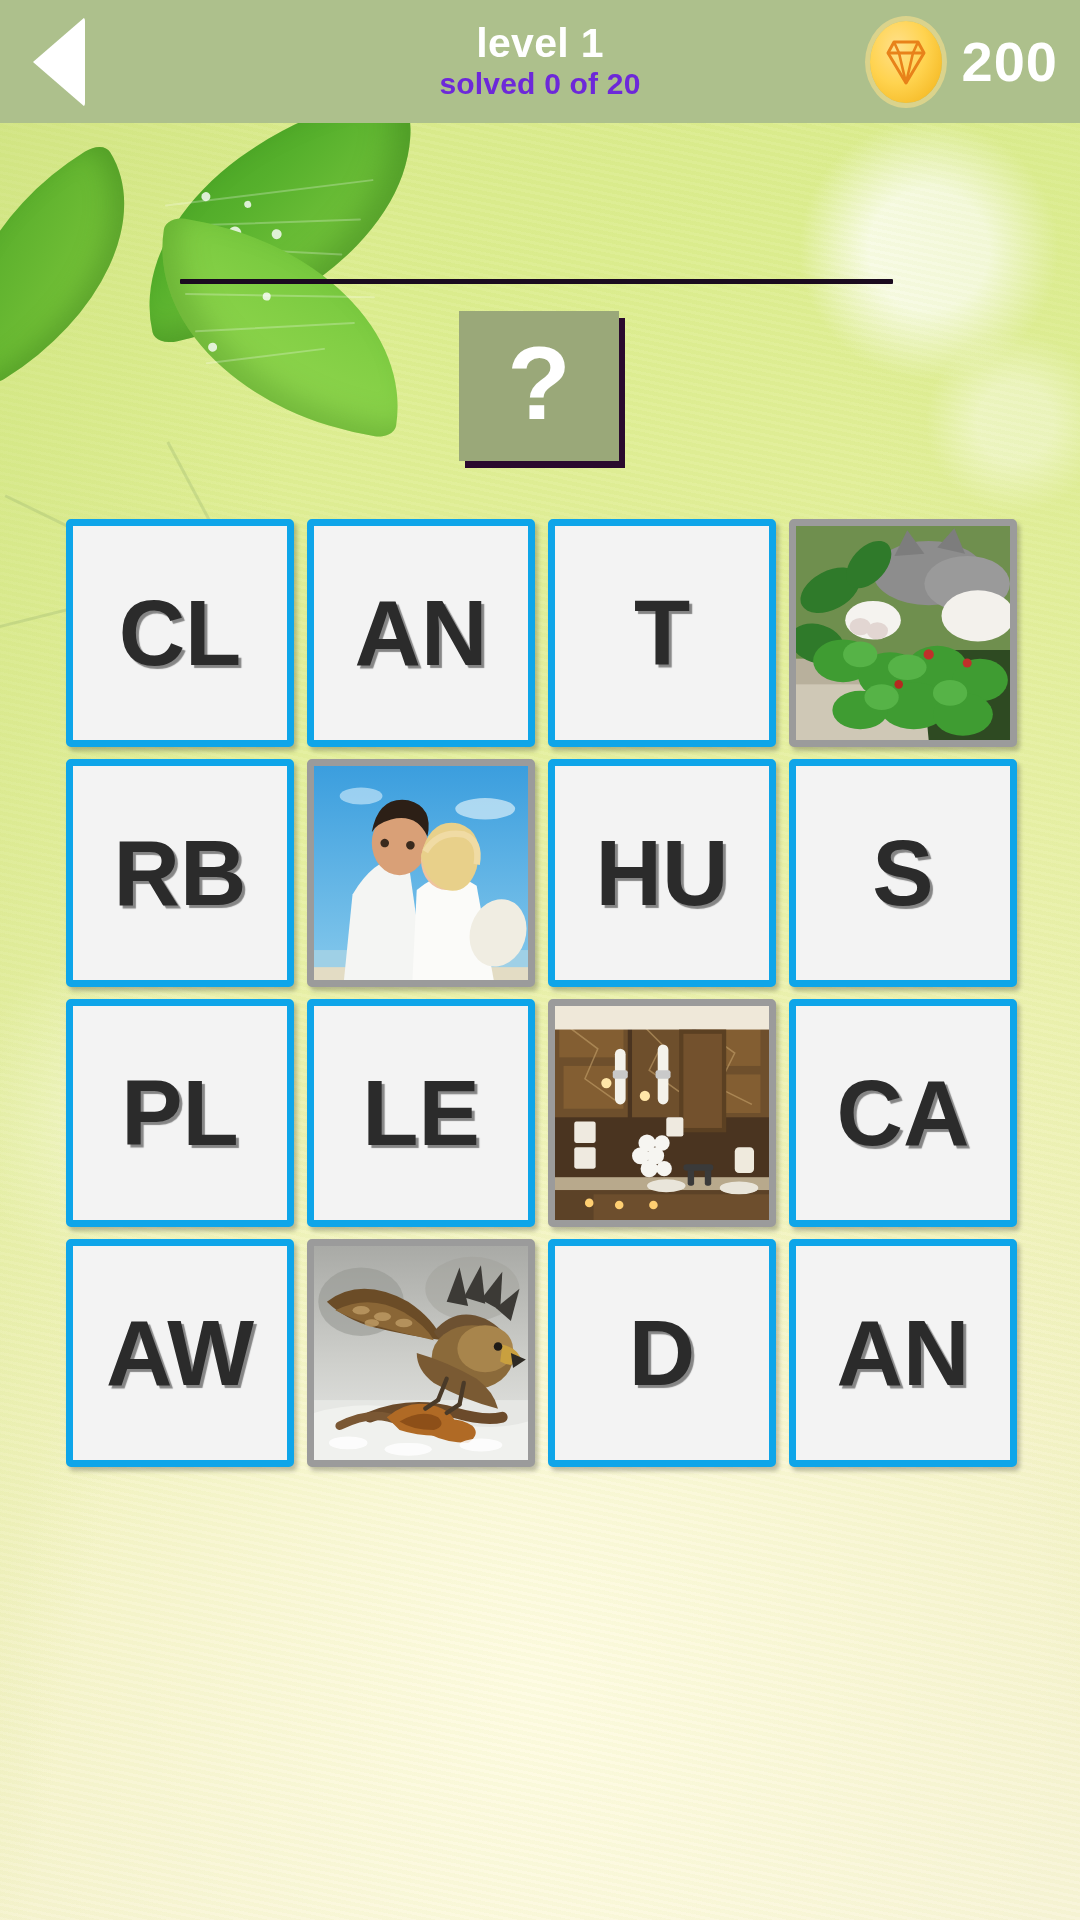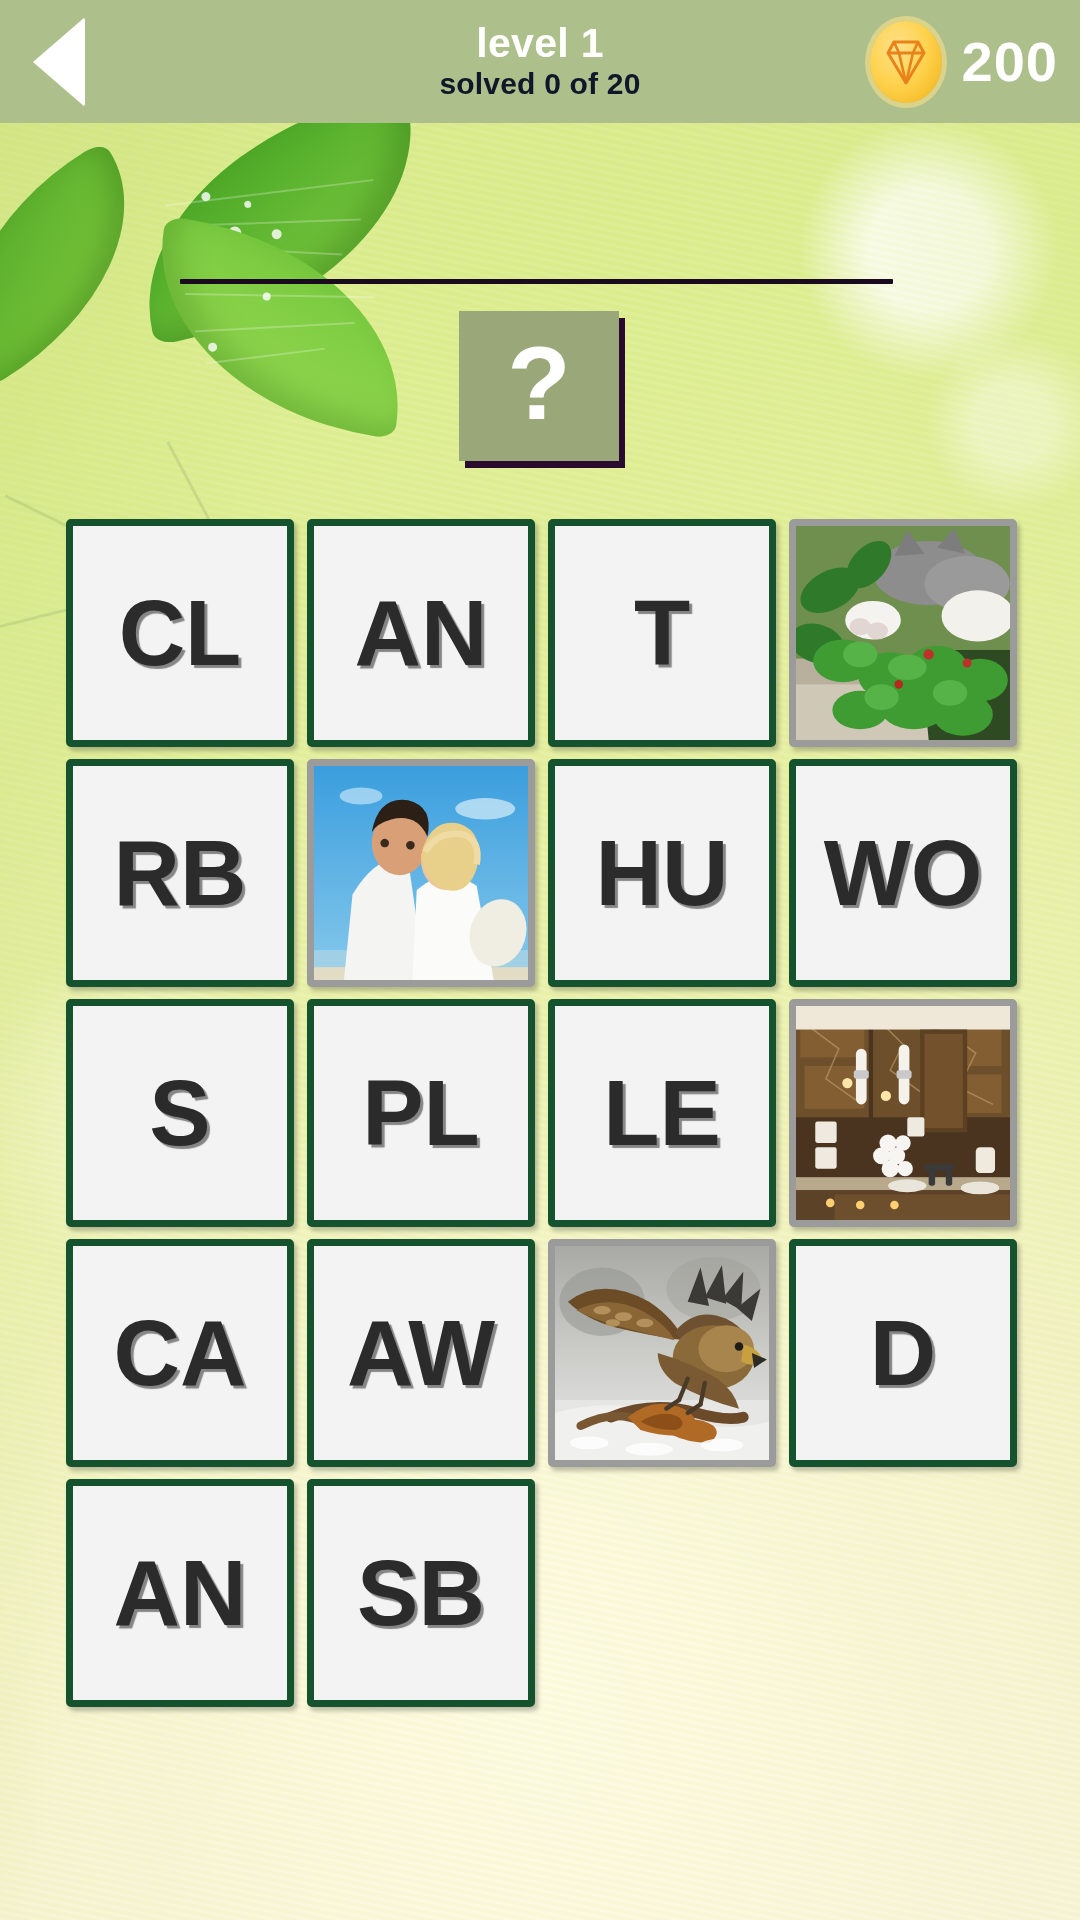--- a/index.html
+++ b/index.html
@@ -81,21 +81,21 @@
     position:absolute; left:0; right:0; top:0; height:123px;
     display:flex; flex-direction:column; align-items:center; justify-content:center;
     pointer-events:none;
     border-radius:25px;
   }
   .lvl {
     color:#ffffff; font-size:41px; font-weight:bold; line-height:1.08;
     letter-spacing:.3px;
   }
   .solved {
-    color:#0f172a; font-size:30px; font-weight:bold; line-height:1.25;
+    color:#6d28d9; font-size:30px; font-weight:bold; line-height:1.25;
     letter-spacing:.2px;
   }
   .gem-area {
     position:absolute; right:22px; top:0; height:123px;
     display:flex; align-items:center; gap:20px;
   }
   .gem-coin {
     width:72px; height:82px; border-radius:50%;
     background:radial-gradient(ellipse at 38% 32%, #ffe08a 0%, #ffd34f 46%, #f7bf2e 76%, #eeae1c 100%);
     box-shadow:0 0 0 5px rgba(255,226,140,.55);
@@ -130,21 +130,21 @@
     column-gap:13px; row-gap:12px;
     z-index:5;
   }
   .tile {
     width:228px; height:228px; position:relative;
     cursor:pointer;
   }
   .tile-letter {
     width:100%; height:100%;
     background:#f3f3f3;
-    border:7px solid #14532d;
+    border:7px solid #0ea5e9;
     border-radius:5px;
     display:flex; align-items:center; justify-content:center;
     box-shadow:3px 4px 4px rgba(80,80,70,.35);
   }
   .tile-letter span {
     font-size:92px; font-weight:bold; color:#2b2b2b;
     letter-spacing:0px; line-height:1;
     text-shadow:3px 3px 1px rgba(0,0,0,.45);
   }
   .tile-photo {
@@ -300,25 +300,20 @@
     </svg>
       </div>
     </div>
     <div class="tile">
       <div class="tile-letter">
         <span>HU</span>
       </div>
     </div>
     <div class="tile">
       <div class="tile-letter">
-        <span>WO</span>
-      </div>
-    </div>
-    <div class="tile">
-      <div class="tile-letter">
         <span>S</span>
       </div>
     </div>
     <div class="tile">
       <div class="tile-letter">
         <span>PL</span>
       </div>
     </div>
     <div class="tile">
       <div class="tile-letter">
@@ -458,18 +453,13 @@
     <div class="tile">
       <div class="tile-letter">
         <span>D</span>
       </div>
     </div>
     <div class="tile">
       <div class="tile-letter">
         <span>AN</span>
       </div>
     </div>
-    <div class="tile">
-      <div class="tile-letter">
-        <span>SB</span>
-      </div>
-    </div>
   </div>
 
 </body></html>

